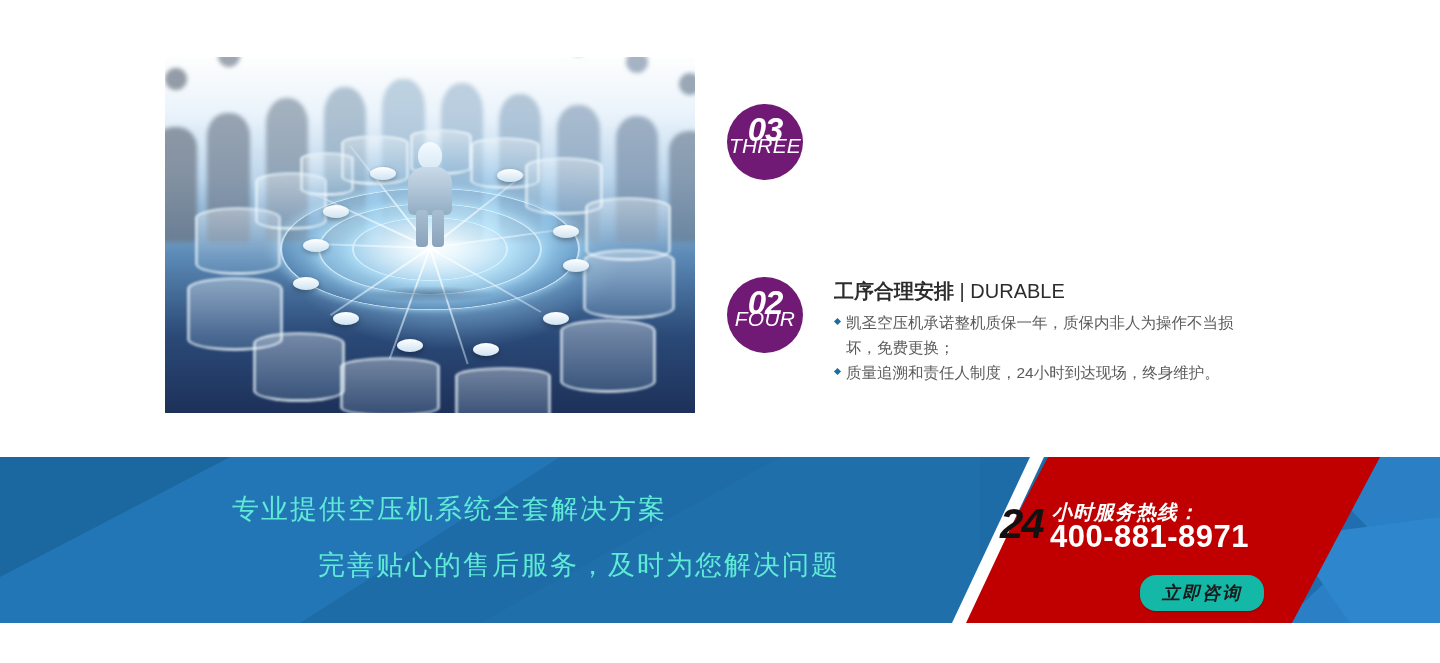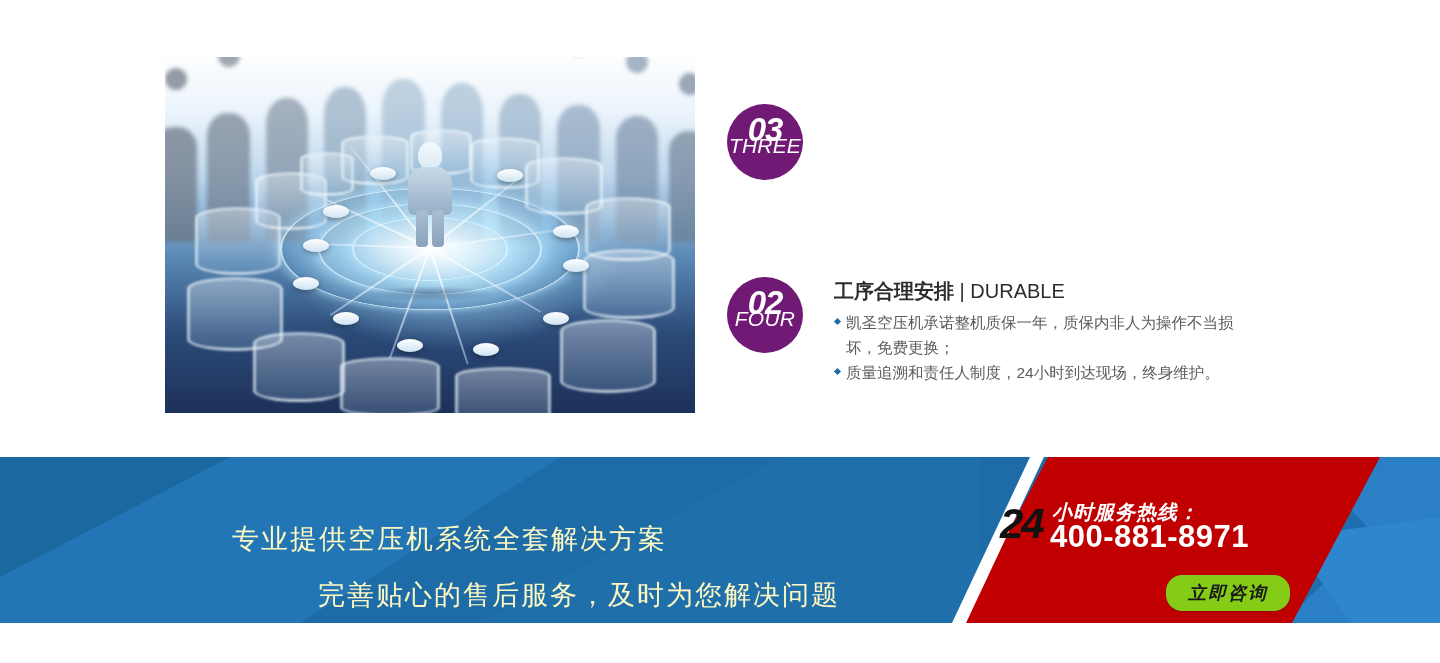--- a/index.html
+++ b/index.html
@@ -161,22 +161,21 @@
          clip-path:polygon(140px 0, 280px 0, 280px 166px, 60px 166px); }
   .rb2 { left:1160px; top:0; width:280px; height:166px;
          background:#1f6fb0;
          clip-path:polygon(140px 0, 215px 78px, 122px 166px, 60px 166px); }
   .rb3 { left:1290px; top:60px; width:150px; height:106px;
          background:#2e86cc;
          clip-path:polygon(0 20px, 150px 0, 150px 106px, 60px 106px); }
 
   .slogan {
     position:absolute; left:0; top:0; width:960px; height:166px;
-    color:#fef9c3;
-    margin-top:30px;
+    color:#5eead4;
   }
   .slogan .l1 {
     position:absolute; left:232px; top:39px;
     font-size:27px; letter-spacing:2px; line-height:1;
     white-space:nowrap;
   }
   .slogan .l2 {
     position:absolute; left:318px; top:95px;
     font-size:27px; letter-spacing:2px; line-height:1;
     white-space:nowrap;
@@ -194,26 +193,25 @@
     color:#ffffff; letter-spacing:1px; white-space:nowrap;
   }
   .hotline .hnum {
     position:absolute; left:50px; top:22px;
     font-size:31px; font-weight:bold;
     color:#ffffff; letter-spacing:.5px; white-space:nowrap;
     font-family:"Liberation Sans", sans-serif;
   }
   .cta {
     position:absolute; left:140px; top:78px;
-    background:#84cc16; color:#1a1a1a;
+    background:#14b8a6; color:#1a1a1a;
     padding:6px 22px; border-radius:16px;
     font-size:18px; font-weight:bold; font-style:italic;
     letter-spacing:2px; white-space:nowrap;
     box-shadow:0 1px 2px rgba(0,0,0,.25);
-    margin-left:26px;
   }
 </style>
 </head>
 <body>
 
 <div class="page">
 
   <div class="photo">
     <div class="crowd">
       <div class="sil" style="left:-2%;width:8%;height:62%;background:rgba(105,115,130,.70)"></div>

